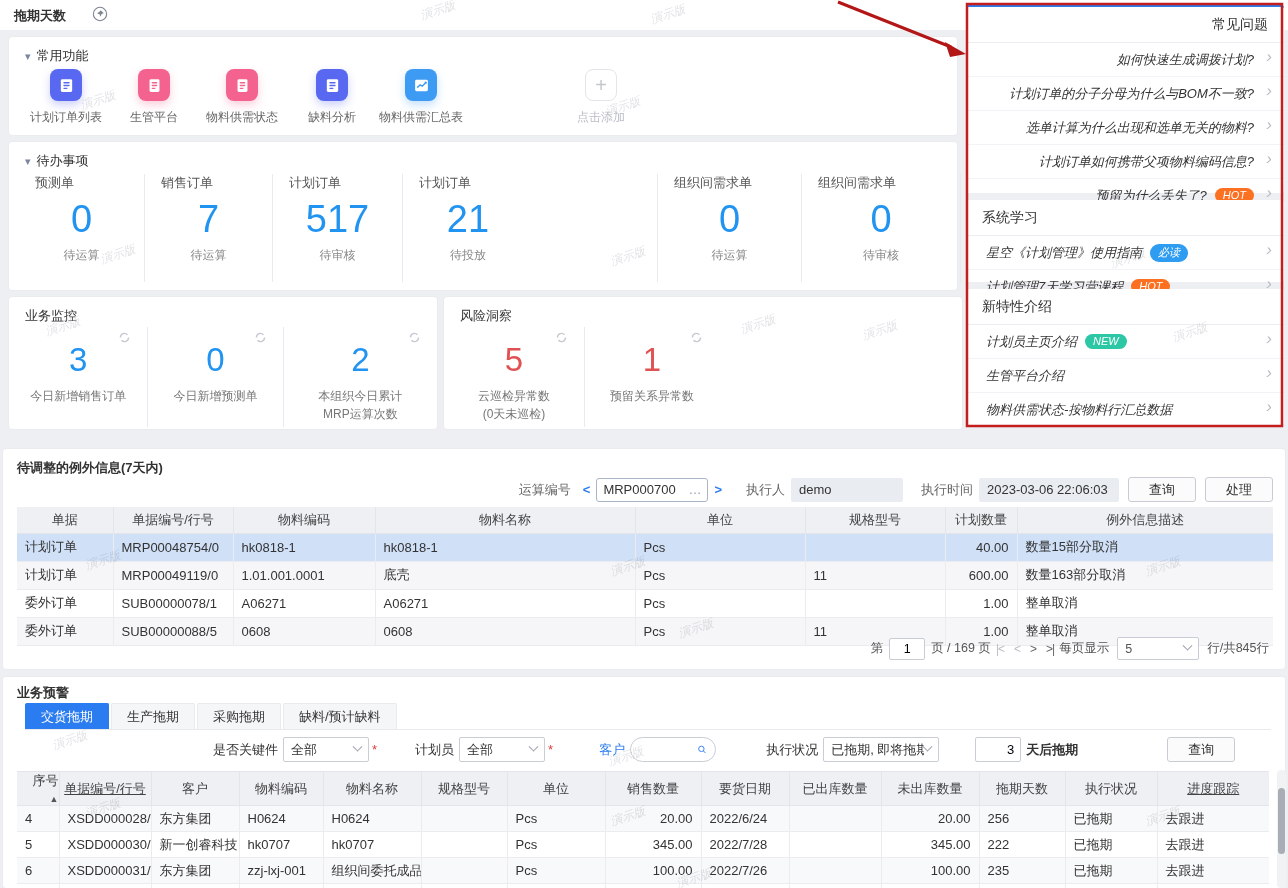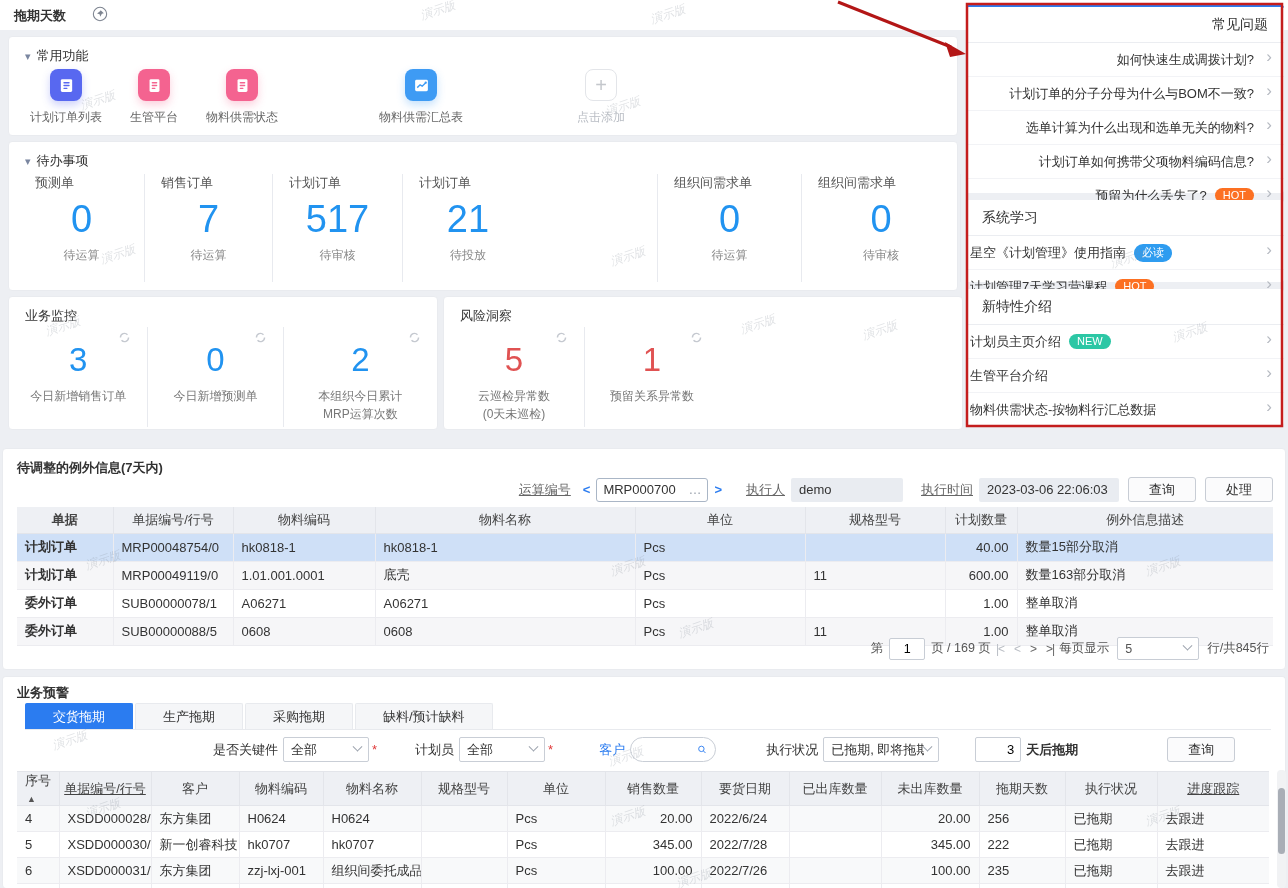--- a/index.html
+++ b/index.html
@@ -55,74 +55,74 @@
   .stat-num { font-size:33px; color:#2193f0; }
   .stat-num.red { color:#e05252; }
   .stat-link { font-size:23px; color:#2b7cf0; font-weight:bold; margin-top:8px; }
   .stat-label { margin-top:8px; font-size:12px; color:#777; line-height:1.5; }
   .stat-cell.left { text-align:left; padding-left:28px; }
   .refresh { position:absolute; right:16px; top:4px; }
 
   
   .panel-block { position:absolute; left:966px; width:318px; background:#fff; border-radius:3px; }
   .panel-head { padding:9px 16px 8px; font-size:14px; color:#333; border-bottom:1px solid #ebedf1; }
-  .panel-item { position:relative; padding:8px 30px 7px 4px; border-bottom:1px solid #f2f3f6; color:#333; cursor:pointer; }
+  .panel-item { position:relative; padding:8px 30px 7px 20px; border-bottom:1px solid #f2f3f6; color:#333; cursor:pointer;font-style:italic; }
   .panel-item:last-child { border-bottom:none; }
   .p-chev { position:absolute; right:12px; top:4px; color:#b6bac2; font-size:17px; }
   .badge { display:inline-block; margin-left:8px; padding:1px 8px 2px; border-radius:9px;
            color:#fff; font-size:11px; vertical-align:1px; }
   .badge.hot { background:#fc7022; }
   .badge.read { background:#2e9cf0; }
   .badge.new { background:#2cc7a5; }
   #panel-faq { top:5px; height:188px; border-top:2px solid #2b7cf0;text-align:right; }
   #panel-learn { top:200px; height:82px; }
   #panel-feat { top:289px; height:136px; }
 
   
   #card-exc { left:2px; top:448px; width:1284px; height:222px; }
   #exc-title { position:absolute; left:14px; top:10px; font-weight:bold; color:#333; }
   #exc-toolbar { position:absolute; right:12px; top:28px; display:flex; align-items:center; }
-  .tb-label { color:#666; margin:0 6px 0 18px;text-decoration:underline; }
+  .tb-label { color:#666; margin:0 6px 0 18px; }
   .nav-arrow { color:#2b7cf0; font-weight:bold; margin:0 6px; cursor:pointer; }
   .lookup-box { width:112px; height:24px; border:1px solid #aab6c6; border-radius:3px;
                 display:flex; align-items:center; padding:0 6px; background:#fff; }
   .lookup-box .val { flex:1; }
   .lookup-box .dots { color:#98a0ab; cursor:pointer; }
   .ro-box { height:24px; background:#e9ecf1; border-radius:2px; display:flex; align-items:center; padding:0 8px; }
   .btn { height:25px; padding:0 20px; background:#fbfbfc; border:1px solid #c8cdd5; border-radius:3px;
          color:#333; font-size:13px; margin-left:9px; cursor:pointer; font-family:inherit; }
 
   table { border-collapse:collapse; table-layout:fixed; }
   #exc-table { position:absolute; left:14px; top:58px; width:1256px; }
   #exc-table th { height:26px; background:#eef0f4; font-weight:normal; color:#444;
                   border:1px solid #e3e5ea; border-top:none; }
   #exc-table td { height:28px; border:1px solid #ececf0; padding:0 8px; color:#333;
                   overflow:hidden; white-space:nowrap; }
-  #exc-table th:first-child, #exc-table td:first-child { border-left:none;font-weight:bold; }
+  #exc-table th:first-child, #exc-table td:first-child { border-left:none; }
   #exc-table th:last-child, #exc-table td:last-child { border-right:none; }
   tr.sel td { background:#cfe0f7; }
   tr.zebra td { background:#f6f6f8; }
   .num { text-align:right; }
 
   #exc-pager { position:absolute; right:16px; top:188px; display:flex; align-items:center; color:#555; font-size:12.5px; }
   .pg-input { width:36px; height:22px; border:1px solid #c8cdd5; border-radius:2px; text-align:center;
               font-size:12.5px; margin:0 6px; font-family:inherit; }
   .pg-nav { color:#b9bdc4; margin:0 5px; font-size:12px; letter-spacing:-1px; cursor:pointer; }
   .pg-nav.on { color:#666; }
   .pg-select { width:82px; height:23px; border:1px solid #c8cdd5; border-radius:2px; display:flex;
                align-items:center; padding:0 7px; margin:0 8px; background:#fff; cursor:pointer; }
   .pg-select .v { flex:1; }
   .chev { display:inline-block; width:7px; height:7px; border-right:1.5px solid #9aa1ac;
           border-bottom:1.5px solid #9aa1ac; transform:rotate(45deg) translate(-2px,-2px); }
 
   
   #card-alerts { left:2px; top:676px; width:1284px; height:212px; border-bottom:none; }
   #alerts-title { position:absolute; left:14px; top:7px; font-weight:bold; color:#333; }
   #alert-tabs { position:absolute; left:22px; top:26px; right:14px; display:flex; border-bottom:1px solid #e8eaee; }
-  .tab { height:26px; line-height:26px; padding:0 27px; background:#f5f6f8; border:1px solid #e8eaee;
+  .tab { height:26px; line-height:26px; padding:0 15px; background:#f5f6f8; border:1px solid #e8eaee;
          border-bottom:none; border-radius:2px 2px 0 0; margin-right:2px; color:#333; cursor:pointer; }
   .tab.active { background:#2b7cf0; border-color:#2b7cf0; color:#fff; }
 
   #alert-filters { position:absolute; left:0; top:60px; width:100%; display:flex; align-items:center; }
   .f-label { color:#333; margin-right:5px; }
   .f-label.blue { color:#2b7cf0; }
   .f-select { height:25px; border:1px solid #c9ced6; border-radius:2px; background:#fff; display:flex;
               align-items:center; padding:0 7px; cursor:pointer; }
   .f-select .v { flex:1; overflow:hidden; white-space:nowrap; }
   .star { color:#e03a3a; margin:0 0 0 3px; }
@@ -198,20 +198,33 @@
       <svg width="17" height="17" viewBox="0 0 24 24">
           <rect x="5" y="3" width="14" height="18" rx="2" fill="#fff"></rect>
           <g stroke="#f46390" stroke-width="2" stroke-linecap="round">
             <line x1="9" y1="8" x2="15" y2="8"></line>
             <line x1="9" y1="12" x2="15" y2="12"></line>
             <line x1="9" y1="16" x2="12.5" y2="16"></line>
           </g>
         </svg>
     </div>
     <div class="tile-label">物料供需状态</div>
+  </div>
+  <div class="tile-wrap" style="left:278px">
+    <div class="tile tile-blue">
+      <svg width="17" height="17" viewBox="0 0 24 24">
+          <rect x="4" y="3" width="16" height="18" rx="2" fill="#fff"></rect>
+          <g stroke="#5868f0" stroke-width="2" stroke-linecap="round">
+            <line x1="8.5" y1="8" x2="15.5" y2="8"></line>
+            <line x1="8.5" y1="12" x2="15.5" y2="12"></line>
+            <line x1="8.5" y1="16" x2="12.5" y2="16"></line>
+          </g>
+        </svg>
+    </div>
+    <div class="tile-label">缺料分析</div>
   </div>
   <div class="tile-wrap" style="left:367px">
     <div class="tile tile-sky">
       <svg width="17" height="17" viewBox="0 0 24 24">
           <rect x="3" y="4" width="18" height="16" rx="2" fill="#fff"></rect>
           <polyline points="6,15 10,11 13,13 18,8" fill="none" stroke="#3e9bf4" stroke-width="2"></polyline>
           <circle cx="18" cy="8" r="1.6" fill="#3e9bf4"></circle>
         </svg>
     </div>
     <div class="tile-label">物料供需汇总表</div>
@@ -496,21 +509,21 @@
         <col style="width:96px">
         <col style="width:88px">
         <col style="width:92px">
         <col style="width:98px">
         <col style="width:86px">
         <col style="width:92px">
         <col style="width:112px">
       </colgroup>
     <tbody>
         <tr>
-      <th style="text-align:left;padding-left:8px"><span>序号</span><span class="sort">▲</span></th>
+      <th style="text-align:right;padding-left:8px"><span>序号</span><span class="sort">▲</span></th>
       <th class="th-link">单据编号/行号</th>
       <th>客户</th>
       <th>物料编码</th>
       <th>物料名称</th>
       <th>规格型号</th>
       <th>单位</th>
       <th>销售数量</th>
       <th>要货日期</th>
       <th>已出库数量</th>
       <th>未出库数量</th>

